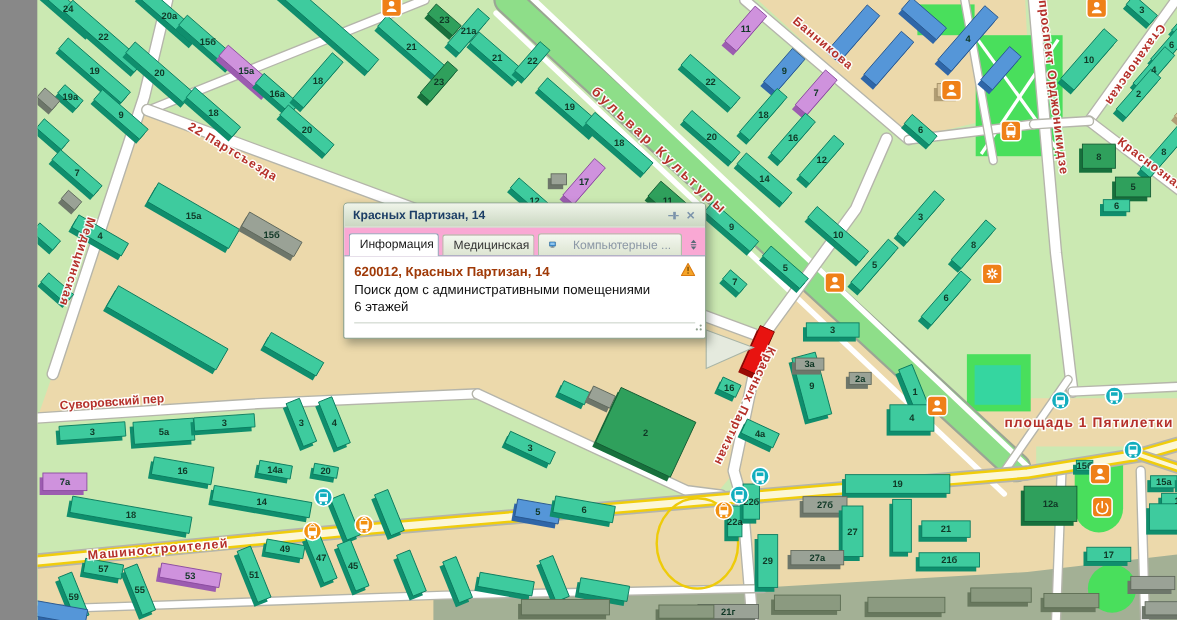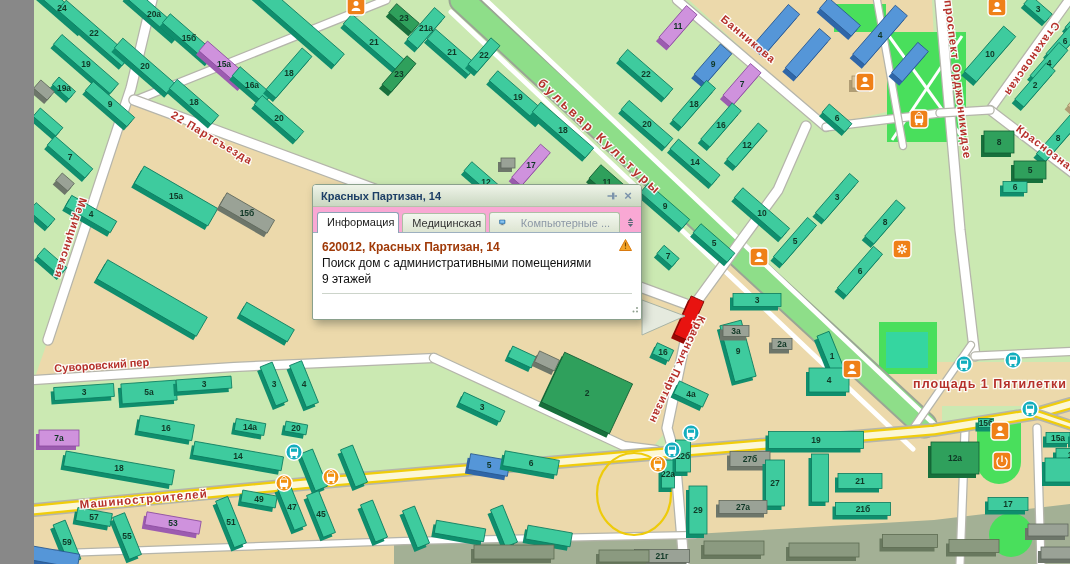--- a/index.html
+++ b/index.html
@@ -19,21 +19,21 @@
   .p-tabs{display:flex;align-items:flex-end;background:#f9a8d4;padding:3px 4px 0 4px;height:22px;
           border-bottom:1px solid #9db0c0;box-sizing:content-box;}
   .tab{font-size:11px;padding:3px 9px;margin-right:3px;border:1px solid #adbfa5;border-bottom:none;
        border-radius:3px 3px 0 0;background:linear-gradient(#f3f7ef,#dde5d2);color:#333;
        white-space:nowrap;overflow:hidden;}
   .tab.active{background:#fff;border-color:#8ca2b6;position:relative;top:1px;padding-bottom:5px;
        color:#1a1a1a;}
   .tab.dim{color:#8c98a6;display:flex;align-items:center;gap:15px;}
   .tab-spacer{flex:1}
   .ovf{width:15px;height:16px;margin-bottom:2px;display:flex;align-items:center;justify-content:center;}
-  .p-body{padding:6px 9px 20px;font-size:12px;color:#101010;position:relative;line-height:16px;}
+  .p-body{padding:6px 9px 8px;font-size:12px;color:#101010;position:relative;line-height:16px;}
   .addr-row{display:flex;align-items:flex-start;}
   .addr{font-weight:bold;color:#a03a08;flex:1;}
   .sep{border:none;border-top:1px solid #ccd4ca;margin:6px 0 5px;}
   .p-body a{color:#1a62c8;text-decoration:underline;cursor:pointer;}
   .grip{position:absolute;right:2px;bottom:0px;}
 </style>
 </head>
 <body>
 
 <div id="stage">
@@ -677,21 +677,21 @@
         <span class="addr">620012, Красных Партизан, 14</span>
         <span>
           <svg width="13" height="12" viewBox="0 0 13 12">
               <path d="M6.5 0.5 L12.5 11.5 H0.5 Z" fill="#f5a428" stroke="#d97a10"></path>
               <rect x="5.9" y="3.5" width="1.2" height="4" fill="#7a4a00"></rect>
               <rect x="5.9" y="8.6" width="1.2" height="1.2" fill="#7a4a00"></rect>
             </svg>
         </span>
       </div>
       <div>Поиск дом с административными помещениями</div>
-      <div>9 этажей</div>
+      <div>6 этажей</div>
       <hr class="sep">
       <span class="grip">
         <svg width="9" height="9" viewBox="0 0 9 9">
             <circle cx="7" cy="2" r="1" fill="#8fa08f"></circle>
             <circle cx="7" cy="5.5" r="1" fill="#8fa08f"></circle>
             <circle cx="3.5" cy="5.5" r="1" fill="#8fa08f"></circle>
             <circle cx="7" cy="8" r="0" fill="#8fa08f"></circle>
             <circle cx="2" cy="8" r="0" fill="#8fa08f"></circle>
           </svg>
       </span>

